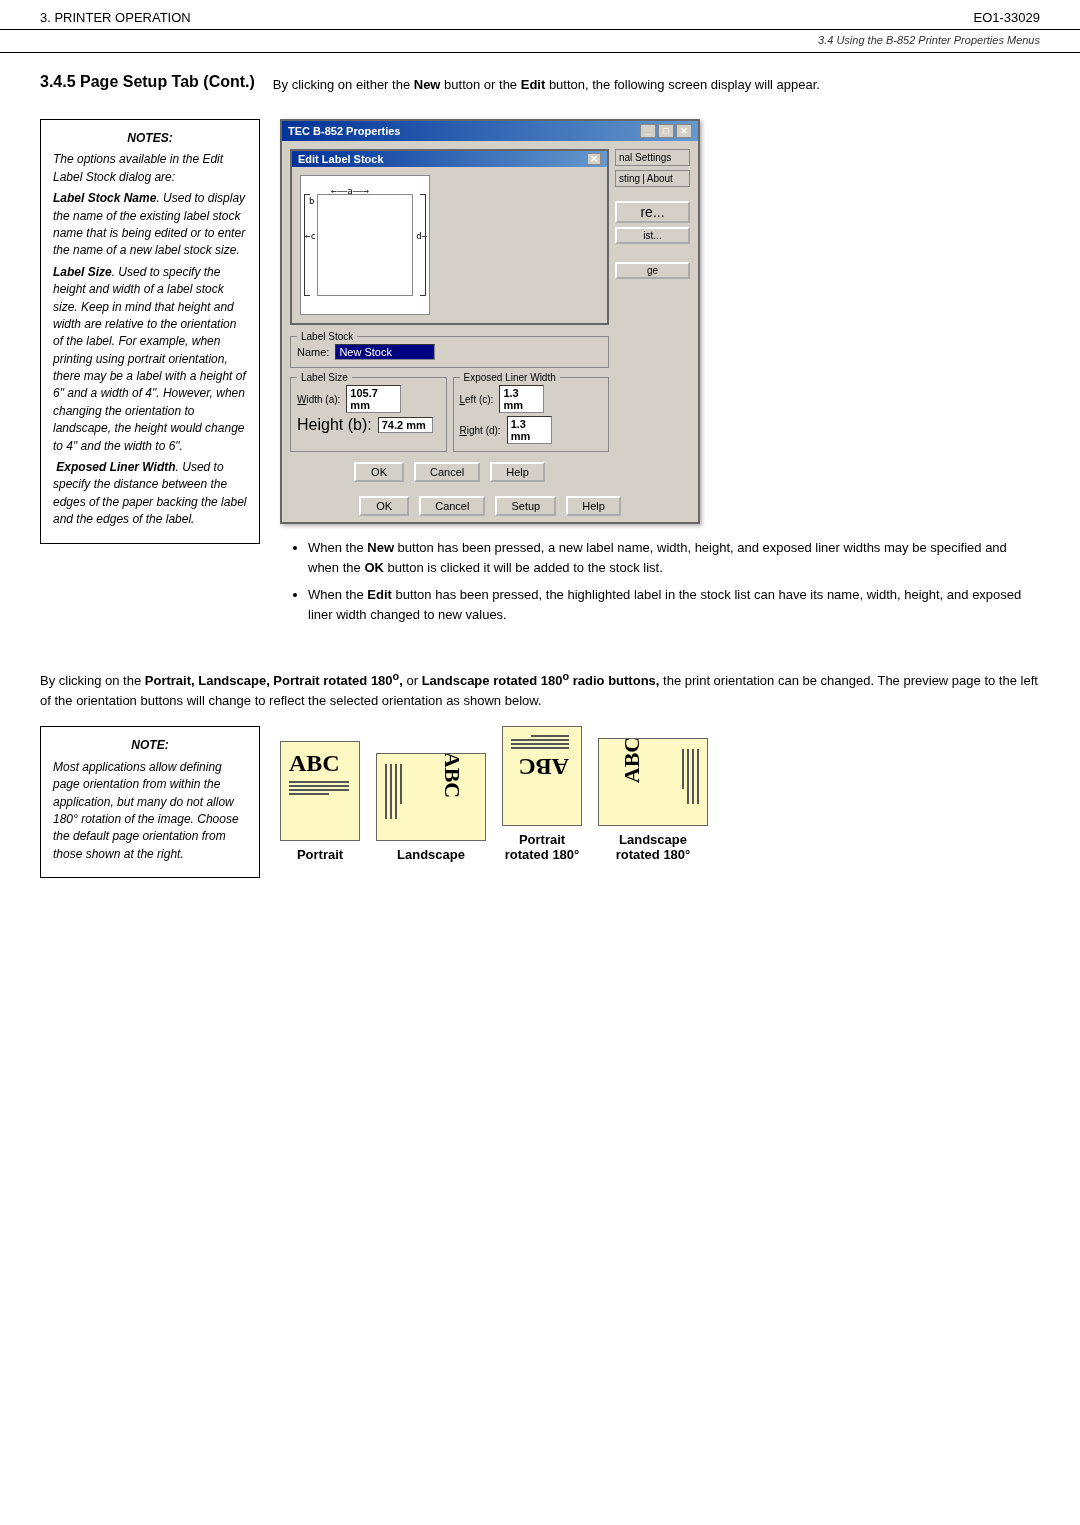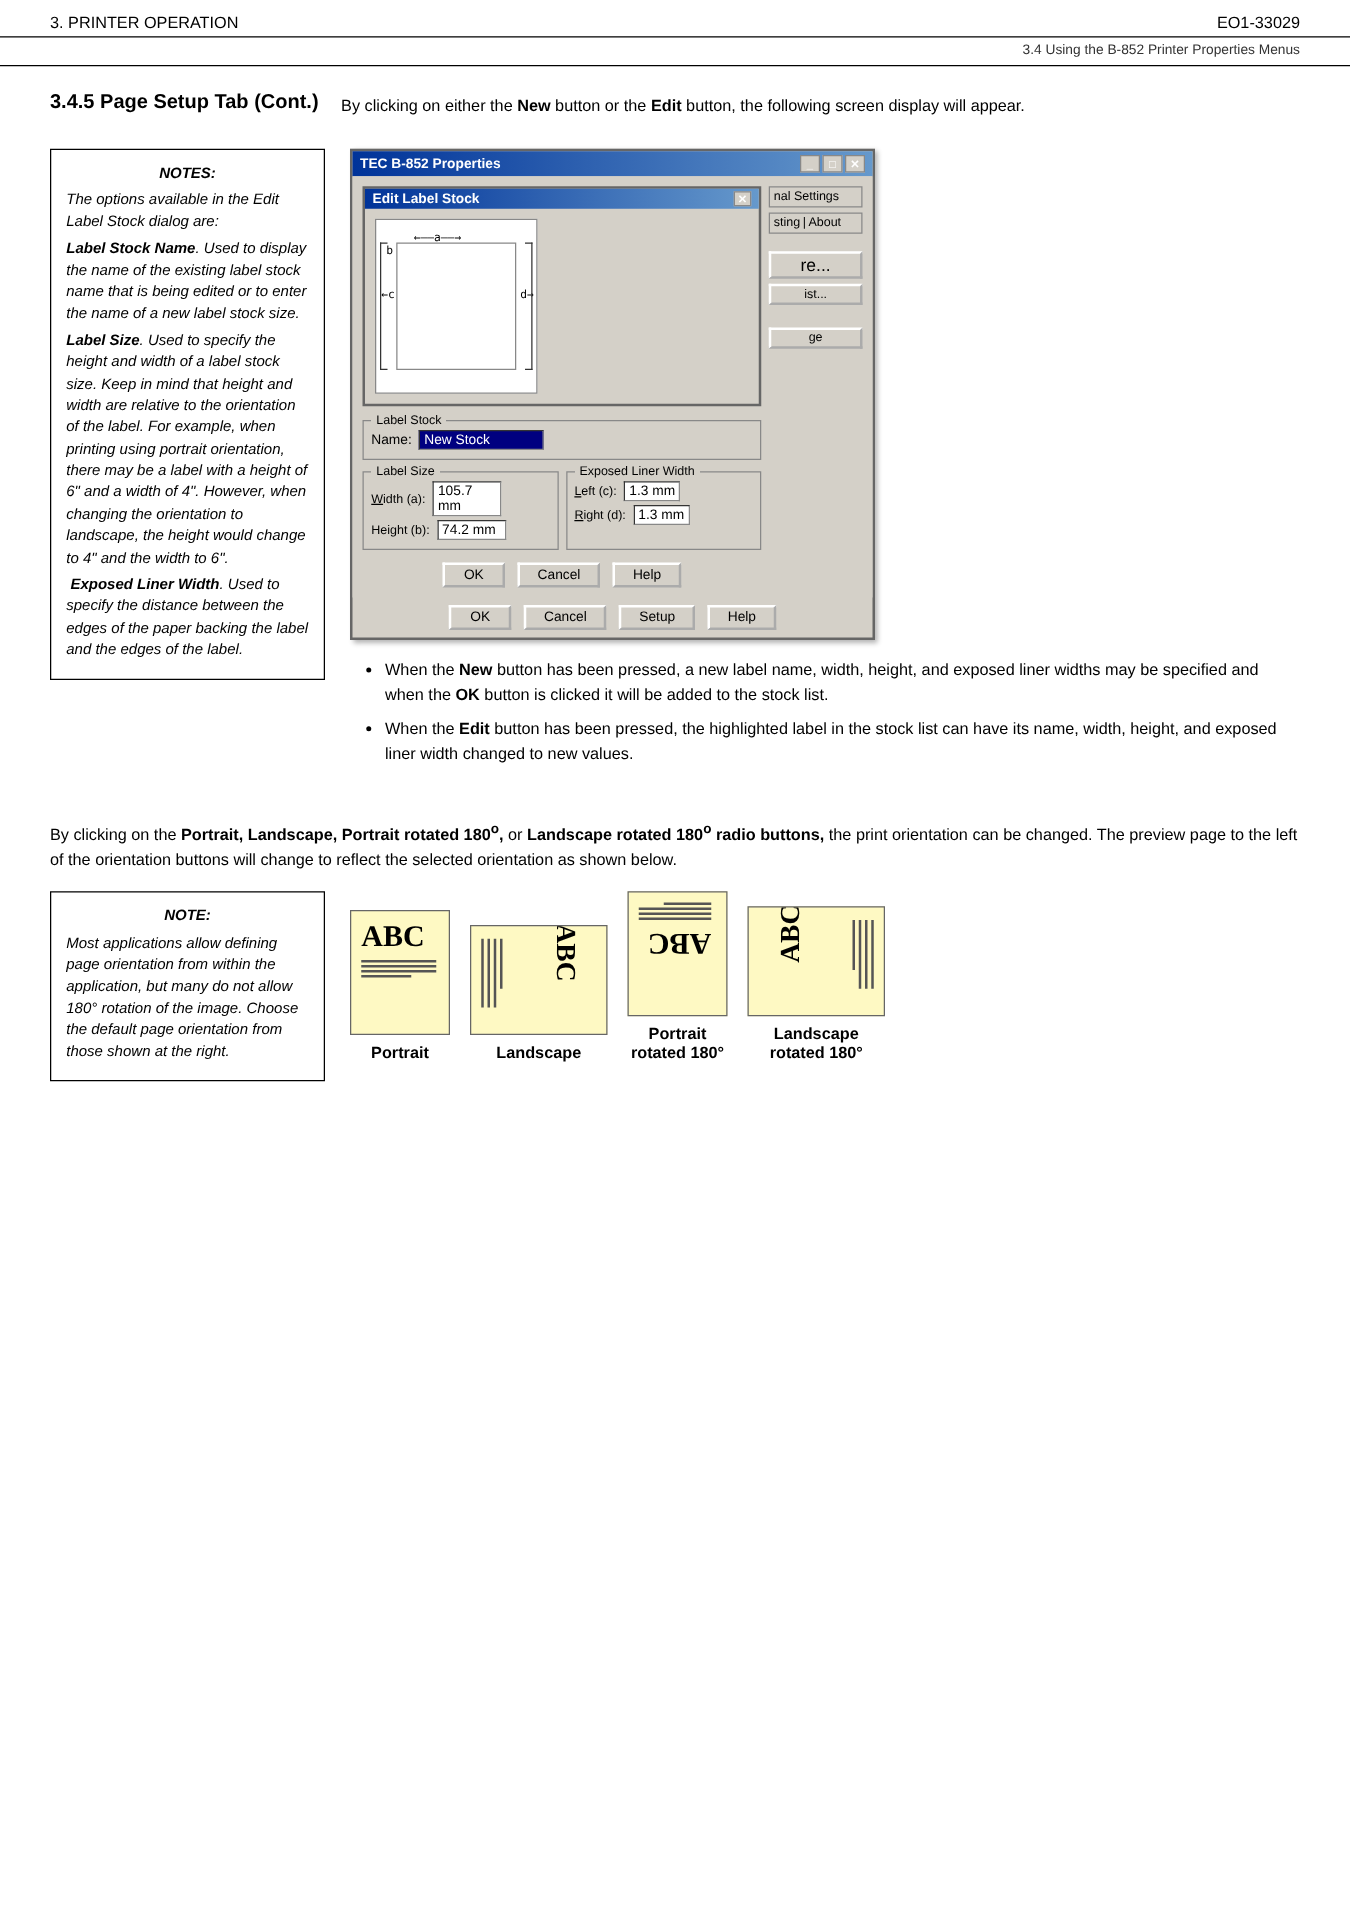--- a/index.html
+++ b/index.html
@@ -19,20 +19,21 @@
       border-bottom: 1px solid #000;
       margin-bottom: 2px;
     }
     .page-subheader {
       display: flex;
       justify-content: flex-end;
       padding: 2px 40px 6px 40px;
       border-bottom: 1px solid #000;
       font-size: 11px;
       color: #333;
+      font-style: italic;
     }
     .main-content {
       padding: 20px 40px;
       display: flex;
       flex-direction: column;
     }
     .section-title {
       font-size: 16px;
       font-weight: bold;
       margin-bottom: 14px;
@@ -161,20 +162,21 @@
       align-items: center;
       gap: 6px;
       margin-bottom: 3px;
       font-size: 11px;
     }
     .form-input {
       background: #fff;
       border: 1px inset #888;
       padding: 1px 3px;
       font-size: 11px;
+      font-weight: bold;
     }
     .name-input {
       background: #1d4ed8;
       border: 1px inset #888;
       padding: 1px 3px;
       font-size: 11px;
       background-color: #000080;
       color: #fff;
       width: 100px;
     }
@@ -334,21 +336,21 @@
               </fieldset>
 
               <div style="display:flex; gap:6px; margin-bottom:4px;">
                 <fieldset class="form-section" style="flex:1;">
                   <legend>Label Size</legend>
                   <div class="form-row">
                     <span style="font-size:10px;"><u>W</u>idth (a):</span>
                     <span class="form-input" style="width:55px;">105.7 mm</span>
                   </div>
                   <div class="form-row">
-                    <span style="font-size:10px;">Height (b):</span>
+                    <span style="font-size:16px;">Height (b):</span>
                     <span class="form-input" style="width:55px;">74.2 mm</span>
                   </div>
                 </fieldset>
                 <fieldset class="form-section" style="flex:1;">
                   <legend>Exposed Liner Width</legend>
                   <div class="form-row">
                     <span style="font-size:10px;"><u>L</u>eft (c):</span>
                     <span class="form-input" style="width:45px;">1.3 mm</span>
                   </div>
                   <div class="form-row">

